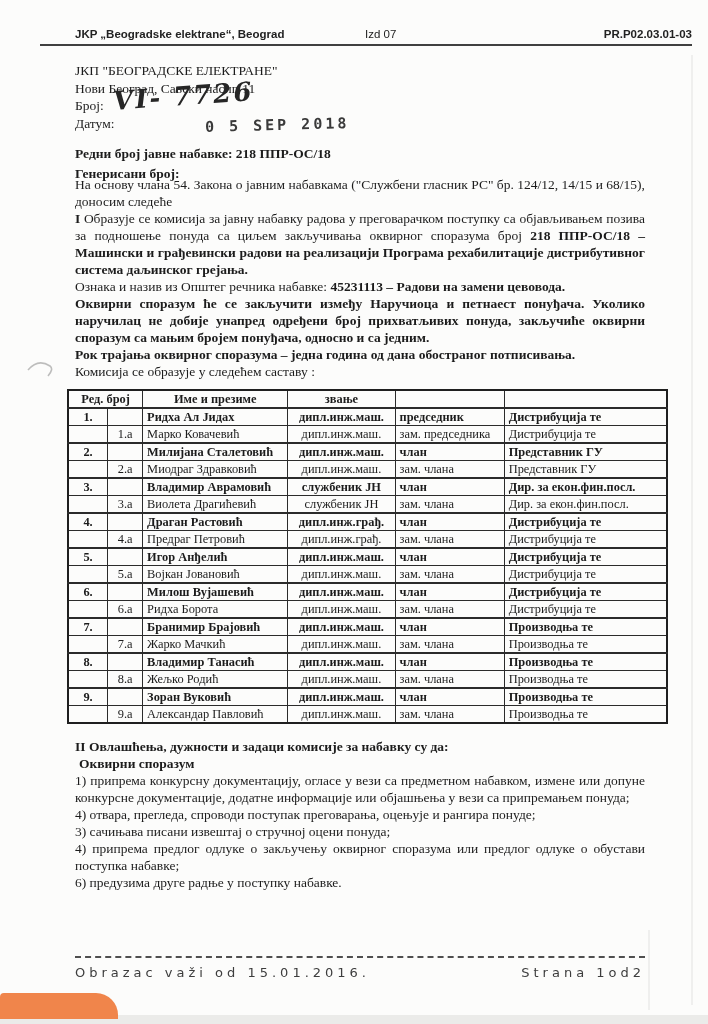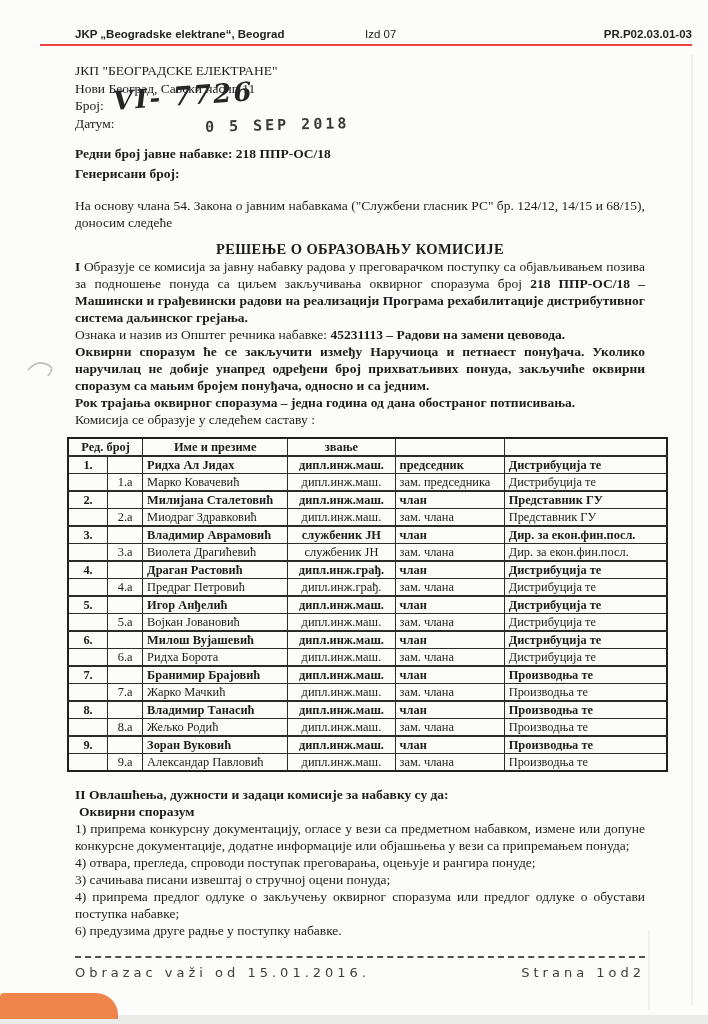--- a/index.html
+++ b/index.html
@@ -4,21 +4,21 @@
 <style>
   html,body{margin:0;padding:0;}
   body{
     width:708px;height:1024px;position:relative;overflow:hidden;
     background:#fcfcfb;color:#1c1c1c;
     font-family:"Liberation Serif",serif;
   }
   
   .topbar{
     position:absolute;top:28px;left:40px;right:16px;
-    border-bottom:2px solid #ef4444;padding-bottom:4px;
+    border-bottom:2px solid #404040;padding-bottom:4px;
     font-family:"Liberation Sans",sans-serif;font-size:11.5px;
     display:flex;align-items:flex-end;color:#222;
   }
   .topbar .left{font-weight:bold;margin-left:35px;width:290px;}
   .topbar .center{width:140px;}
   .topbar .right{margin-left:auto;font-weight:600;}
   
   .letterhead{position:absolute;top:62px;left:75px;font-size:13.5px;line-height:17.5px;}
   .handwriting{
     position:absolute;left:38px;top:26px;
@@ -27,21 +27,21 @@
     letter-spacing:2px;
   }
   .stamp{
     position:absolute;left:130px;top:55px;
     font-family:"DejaVu Sans Mono",monospace;font-size:15px;font-weight:bold;
     letter-spacing:3px;color:#3a3a3a;transform:rotate(-1.5deg);white-space:nowrap;
   }
   
   .refblock{position:absolute;top:144px;left:75px;font-weight:bold;font-size:13.5px;line-height:20px;}
   
-  .main{position:absolute;top:197px;left:75px;width:570px;font-size:13.5px;line-height:17px;}
+  .main{position:absolute;top:176px;left:75px;width:570px;font-size:13.5px;line-height:17px;}
   .main p{margin:0;}
   .justify{text-align:justify;}
   .bold{font-weight:bold;}
   .decision-title{text-align:center;font-weight:bold;font-size:14.5px;letter-spacing:.4px;margin-top:10px;}
   .mt8{margin-top:8px;}.mt10{margin-top:10px;}
   
   table.committee{
     border-collapse:collapse;margin-top:9px;margin-left:-8px;width:601px;
     font-size:12.4px;line-height:14px;
   }
@@ -103,21 +103,20 @@
 </div>
 
 <div class="refblock">
   <div>Редни број јавне набавке: 218 ППР-ОС/18</div>
   <div>Генерисани број:</div>
 </div>
 
 <div class="main">
   <p class="justify">На основу члана 54. Закона о јавним набавкама ("Службени гласник РС" бр. 124/12, 14/15 и 68/15), доносим следеће</p>
 
-  <div class="decision-title">РЕШЕЊЕ О ОБРАЗОВАЊУ КОМИСИЈЕ</div>
 
   <p class="justify mt10"><b>I </b><span>Образује се комисија за јавну набавку радова у преговарачком поступку са објављивањем позива за подношење понуда са циљем закључивања оквирног споразума број </span><b>218 ППР-ОС/18 – Машински и грађевински радови на реализацији Програма рехабилитације дистрибутивног система даљинског грејања.</b></p>
 
   <p class="mt8"><span>Ознака и назив из Општег речника набавке: </span><b>45231113 – Радови на замени цевовода.</b></p>
 
   <p class="justify bold mt10">Оквирни споразум ће се закључити између Наручиоца и петнаест понуђача. Уколико наручилац не добије унапред одређени број прихватљивих понуда, закључиће оквирни споразум са мањим бројем понуђача, односно и са једним.</p>
   <p class="bold">Рок трајања оквирног споразума – једна година од дана обостраног потписивања.</p>
 
   <p class="mt10">Комисија се образује у следећем саставу :</p>
 

